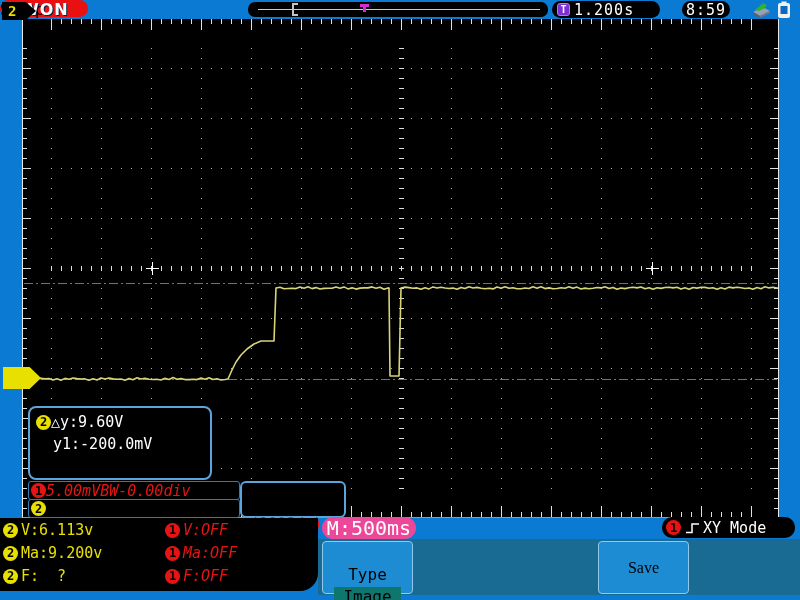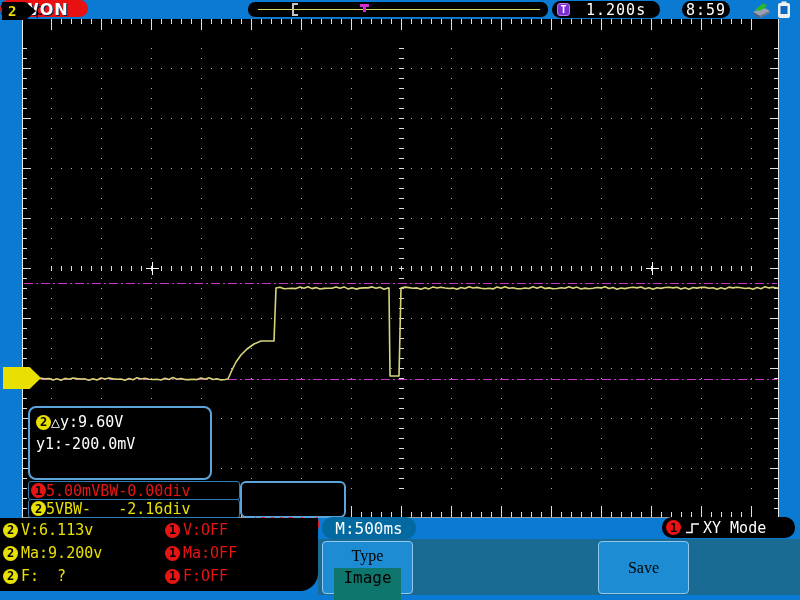--- a/index.html
+++ b/index.html
@@ -18,21 +18,21 @@
   .pill { position:absolute; background:#000; border-radius:9px; color:#fff; font-size:15px; display:flex; align-items:center; }
   .stop-pill { left:118px; top:1px; width:88px; height:17px; background:#e81010; border-radius:9px; color:#000; justify-content:center; letter-spacing:2px; }
   .record-pill { left:248px; top:2px; width:300px; height:15px; border-radius:7px; }
   .record-line { position:absolute; left:10px; top:7px; width:282px; height:1px; background:#ded860; }
   .record-bracket { position:absolute; left:44px; top:1px; width:6px; height:13px; border-left:2px solid #c4c4c4; border-top:2px solid #c4c4c4; border-bottom:2px solid #c4c4c4; }
   .record-tmark { position:absolute; left:112px; top:2px; width:9px; height:8px; }
   .record-tmark .bar { position:absolute; left:0; top:0; width:9px; height:3px; background:#d22cd2; }
   .record-tmark .stem { position:absolute; left:3px; top:3px; width:3px; height:5px; background:#d22cd2; }
   .tb-pill { left:552px; top:1px; width:108px; height:17px; }
   .t-icon { width:13px; height:13px; margin-left:5px; background:#7c2fd4; border:1px solid #b27ae8; border-radius:3px; color:#fff; font-size:10px; font-weight:bold; display:flex; align-items:center; justify-content:center; }
-  .tb-text { margin-left:16px; letter-spacing:1px; }
+  .tb-text { margin-left:4px; letter-spacing:1px; }
   .clock-pill { left:682px; top:1px; width:48px; height:17px; justify-content:center; letter-spacing:1px; }
   .usb-icon { position:absolute; left:750px; top:2px; }
   .dev-icon { position:absolute; left:776px; top:1px; }
 
   
   .plot { position:absolute; left:22px; top:19px; width:757px; height:499px; background:#000;
           border-left:1px solid #e8e8e8; border-right:1px solid #e8e8e8; border-bottom:1px solid #9a9a9a; }
   .plot svg { display:block; }
   .ch2-tag-border { position:absolute; left:3px; top:367px; width:38px; height:22px;
              background:#e8e000;
@@ -40,59 +40,59 @@
   .ch2-tag-inner { position:absolute; left:2px; top:2px; width:34px; height:18px;
              background:#000; color:#e8e000; font-size:14px; font-weight:bold;
              display:flex; align-items:center; padding-left:6px;
              clip-path:polygon(0 0, 70% 0, 100% 50%, 70% 100%, 0 100%); }
 
   
   .cursor-box { position:absolute; left:28px; top:406px; width:184px; height:74px;
                 background:#000; border:2px solid #5ca4dc; border-radius:8px;
                 color:#fff; font-size:15px; padding:3px 0 0 6px; line-height:22px; }
   .cursor-box .row { display:flex; align-items:center; white-space:pre; }
-  .cursor-box .indent { }
+  .cursor-box .indent { margin-left:17px; }
 
   .badge { display:inline-flex; width:15px; height:15px; border-radius:50%;
            align-items:center; justify-content:center;
            color:#000; font-size:12px; font-weight:bold; flex:none; }
   .badge.yellow { background:#e8e000; }
   .badge.red { background:#e81414; color:#000; }
 
   
   .chinfo { position:absolute; left:28px; top:481px; width:212px; }
   .chinfo .box { height:19px; background:#000; border:1px solid #2f7db5; border-radius:3px;
                  display:flex; align-items:center; padding-left:2px; font-size:15px; white-space:pre; }
   .chinfo .box + .box { margin-top:-1px; }
-  .txt-red { color:#e81414; }
+  .txt-red { color:#e81414;font-style:italic; }
   .txt-yellow { color:#e8e000; }
 
   .acq-box { position:absolute; left:240px; top:481px; width:106px; height:37px;
              background:#000; border:2px solid #5ca4dc; border-radius:6px;
              color:#e81414; font-size:15px; line-height:16px; padding:1px 0 0 8px; white-space:pre; }
 
   
   .meas-panel { position:absolute; left:0; top:518px; width:318px; height:73px;
                 background:#000; border-bottom-right-radius:18px; font-size:15px; }
   .meas-row { position:absolute; display:flex; align-items:center; white-space:pre; }
   .meas-row .badge { margin-right:3px; }
 
   
-  .m-pill { position:absolute; left:322px; top:517px; width:94px; height:22px; background:#0369a1;
-            border-radius:11px; color:#fff; font-size:16px; display:flex; align-items:center; justify-content:center; }
+  .m-pill { position:absolute; left:322px; top:517px; width:94px; height:22px; background:#ec4899;
+            border-radius:11px; color:#fff; font-size:20px; display:flex; align-items:center; justify-content:center; }
   .xy-pill { position:absolute; left:662px; top:517px; width:133px; height:21px; background:#000;
              border-radius:10px; color:#fff; font-size:15px; display:flex; align-items:center; padding-left:4px; }
   .xy-pill .step { margin:0 3px 0 4px; }
 
   
   .menu-band { position:absolute; left:318px; top:539px; width:482px; height:56px; background:#1a6b94; }
   .soft-btn { position:absolute; width:91px; height:53px; background:#1e8cd2;
               border:1px solid #90c8ee; border-radius:4px; color:#000; font-size:16px; text-align:center; }
   .type-btn { left:322px; top:541px; }
-  .type-btn .lbl { margin-top:5px;font-family:Liberation Serif, serif; }
+  .type-btn .lbl { margin-top:23px; }
   .type-btn .val { margin:3px 11px 0 11px; background:#0f766e; height:36px; line-height:20px; }
   .save-btn { left:598px; top:541px; line-height:51px;font-family:Liberation Serif, serif; }
 </style>
 </head>
 <body>
 
 <div class="topbar">
   <div class="logo">
     <span class="logo-ring"></span>
       <span class="logo-text">WON</span>
@@ -1812,21 +1812,21 @@
     <span class="badge yellow">2</span><span>△y:9.60V</span>
   </div>
   <div class="row indent">y1:-200.0mV</div>
 </div>
 
 <div class="chinfo">
   <div class="box">
     <span class="badge red">1</span><span class="txt-red">5.00mVBW-0.00div</span>
   </div>
   <div class="box">
-    <span class="badge yellow">2</span><span class="txt-yellow">5VBW-   -2.16div</span>
+    <span class="badge yellow">2</span>
   </div>
 </div>
 
 <div class="acq-box">
   <div>(100S/s)</div>
   <div>Depth:1K</div>
 </div>
 
 <div class="meas-panel">
   <div class="meas-row" style="left:3px; top:3px;">

